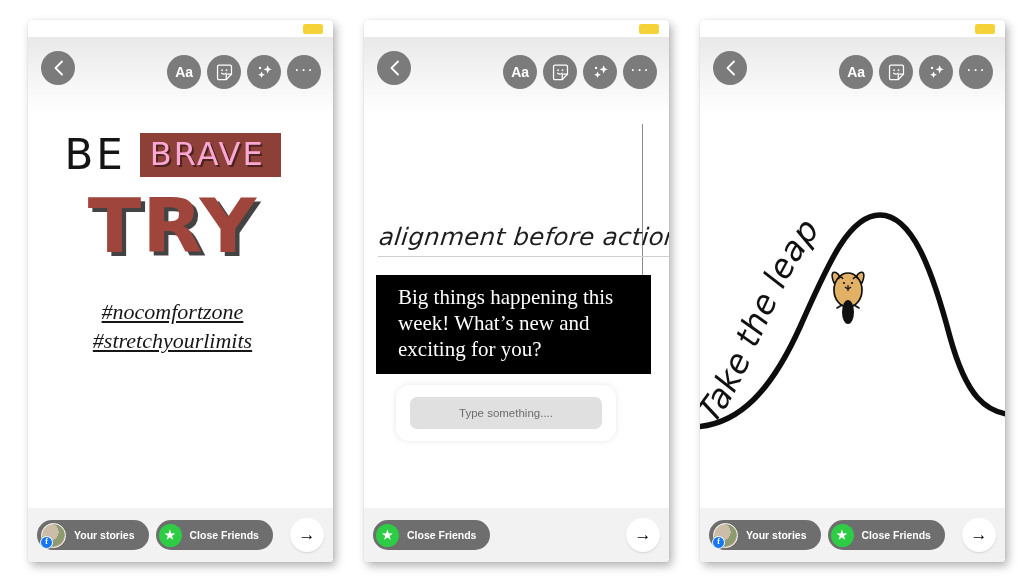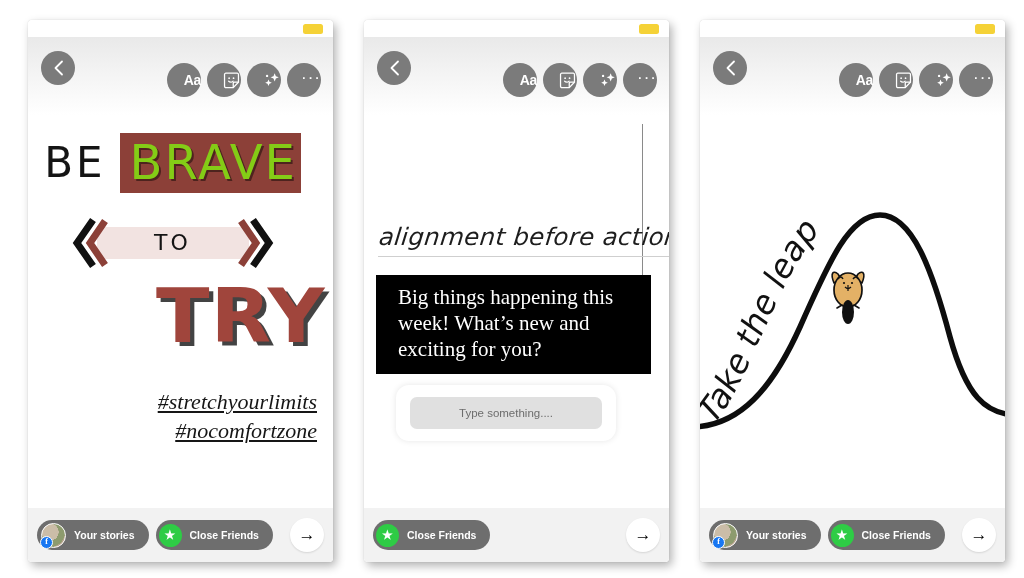--- a/index.html
+++ b/index.html
@@ -50,21 +50,21 @@
   }
   .cbtn{
     position:absolute;top:0;
     width:34px;height:34px;border-radius:50%;
     background:#7b7b7b;
     display:flex;align-items:center;justify-content:center;
     color:#fff;
   }
   .cbtn.back{left:13px;}
   .tools{position:absolute;right:12px;top:0;display:flex;gap:6px;}
-  .tools .cbtn{position:relative;top:12px;justify-content:flex-end;}
+  .tools .cbtn{position:relative;top:4px;}
   .aa{font-size:14px;font-weight:700;letter-spacing:-.3px;line-height:1;font-family:"Liberation Sans",sans-serif;}
   .dots{font-size:17px;line-height:0;letter-spacing:1px;padding-bottom:5px;}
 
   
   .sharebar{
     position:absolute;left:0;right:0;bottom:0;height:54px;
     background:#f2f2f2;
     display:flex;align-items:center;padding:0 9px;gap:7px;
   }
   .pill{
@@ -95,34 +95,34 @@
   }
   .nextbtn{
     width:34px;height:34px;border-radius:50%;background:#fff;
     display:flex;align-items:center;justify-content:center;
     margin-left:auto;flex:0 0 auto;
     box-shadow:0 1px 2px rgba(0,0,0,.12);
     font-size:17px;color:#000;font-weight:700;
   }
 
   
-  .p1wrap{position:absolute;left:0;right:16px;top:70px;text-align:right;}
+  .p1wrap{position:absolute;left:0;right:16px;top:70px;text-align:center;}
   .line-be{
     display:flex;align-items:center;justify-content:center;gap:14px;
     margin-top:26px;
   }
   .w-be{
     font-family:"DejaVu Sans",sans-serif;
     font-size:42px;font-weight:400;letter-spacing:3px;color:#141414;line-height:1;
   }
   .w-brave{
     font-family:"DejaVu Sans",sans-serif;
-    font-size:48px;font-weight:400;letter-spacing:2px;
-    color:#84cc16;background:#8C4038;
-    padding:5px 4px 7px 10px;line-height:1;
+    font-size:32px;font-weight:400;letter-spacing:2px;
+    color:#f9a8d4;background:#8C4038;
+    padding:5px 16px 7px 10px;line-height:1;
     text-shadow:2px 2px 0 rgba(0,0,0,.45);
   }
   .w-enough{
     font-family:"DejaVu Sans",sans-serif;
     font-size:30px;font-weight:400;letter-spacing:4px;color:#141414;
     margin-top:24px;line-height:1;
   }
   .tobanner{
     position:relative;width:200px;height:48px;margin:26px auto 0;
     display:flex;align-items:center;justify-content:center;
@@ -241,38 +241,26 @@
           </div>
         </div>
       </div>
 
       <div class="p1wrap">
         <div class="line-be">
           <span class="w-be">BE</span>
           <span class="w-brave">BRAVE</span>
         </div>
 
-        <div class="tobanner">
-          <div class="bg"></div>
-          <svg class="chev left" viewBox="0 0 36 48">
-            <path d="M20 1 4 24l16 23" fill="none" stroke="#111" stroke-width="7"></path>
-            <path d="M32 2 17 24l15 22" fill="none" stroke="#8C4038" stroke-width="7"></path>
-          </svg>
-          <svg class="chev right" viewBox="0 0 36 48">
-            <path d="M16 1 32 24 16 47" fill="none" stroke="#111" stroke-width="7"></path>
-            <path d="M4 2 19 24 4 46" fill="none" stroke="#8C4038" stroke-width="7"></path>
-          </svg>
-          <span class="w-to">TO</span>
-        </div>
 
         <div class="w-try">TRY</div>
 
         <div class="tags">
+          <span class="tag">#nocomfortzone</span>
           <span class="tag">#stretchyourlimits</span>
-          <span class="tag">#nocomfortzone</span>
         </div>
       </div>
 
       <div class="sharebar">
         <div class="pill p-story">
           <span class="avatar">
               <span class="fbbadge">f</span>
             </span>
           <span>Your stories</span>
         </div>

